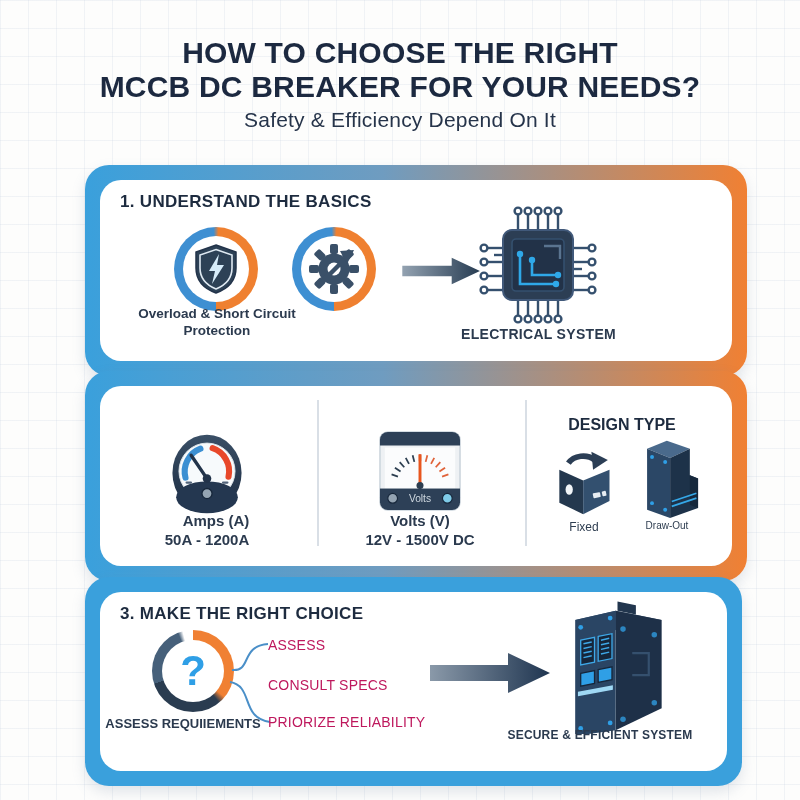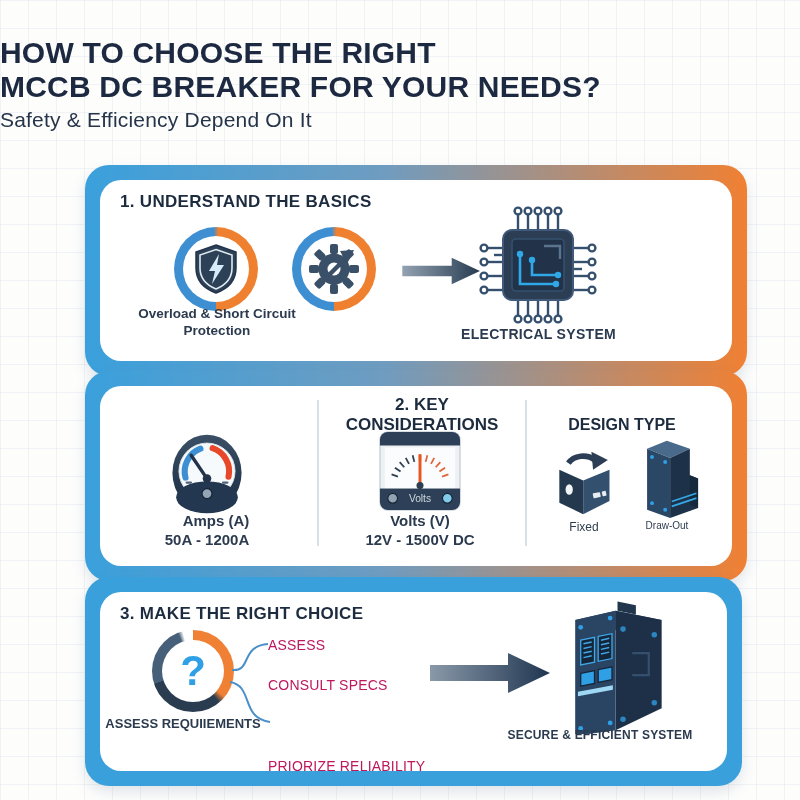--- a/index.html
+++ b/index.html
@@ -5,21 +5,21 @@
   html,body{margin:0;padding:0;}
   .canvas{
     position:relative;width:800px;height:800px;overflow:hidden;
     font-family:"Liberation Sans",sans-serif;color:#1e2b3e;
     background-color:#fdfdfc;
     background-image:
       linear-gradient(to right, rgba(205,215,228,.28) 1px, transparent 1px),
       linear-gradient(to bottom, rgba(205,215,228,.28) 1px, transparent 1px);
     background-size:28px 28px;
   }
-  .hdr{position:absolute;left:0;width:800px;font-weight:bold;
+  .hdr{position:absolute;left:0;width:800px;text-align:center;font-weight:bold;
        color:#1c2940;letter-spacing:.2px;}
   .hdr.l1{top:36px;font-size:30px;}
   .hdr.l2{top:70px;font-size:30px;}
   .hdr.sub{top:108px;font-size:21px;font-weight:normal;color:#26344a;}
 
   .box{position:absolute;border-radius:24px;padding:15px;
        box-shadow:0 6px 14px rgba(110,130,160,.20);}
   .box.grad{background:linear-gradient(90deg,#3aa0dc,#6f9cc0 45%,#f08033);}
   .box.blue{background:#3aa0dc;}
   .box-inner{position:relative;width:100%;height:100%;background:#fff;border-radius:21px;}
@@ -183,21 +183,20 @@
           <line x1="40" y1="52" x2="23" y2="27" stroke="#22334a" stroke-width="3.6" stroke-linecap="round"></line>
           <circle cx="40" cy="52" r="4.6" fill="#22334a"></circle>
           <rect x="17" y="55" width="7" height="2.4" rx="1.2" fill="#51637a"></rect>
           <rect x="56" y="55" width="7" height="2.4" rx="1.2" fill="#51637a"></rect>
           <circle cx="40" cy="68" r="5.4" fill="#94a4b3" stroke="#16263a" stroke-width="1.4"></circle>
         </svg>
       </span>
       <div class="lbl b" style="left:36px;top:126px;width:160px;font-size:15px;">Amps (A)</div>
       <div class="lbl b" style="left:27px;top:145px;width:160px;font-size:15px;">50A - 1200A</div>
 
-      <div class="lbl b" style="left:222px;top:9px;width:200px;font-size:17px;color:#1d2b3f;">2. KEY CONSIDERATIONS</div>
       <span style="position:absolute;left:279px;top:42px;">
         <svg width="82" height="84" viewBox="0 0 84 86">
           <rect x="1" y="4" width="82" height="80" rx="8" fill="#eef1f4" stroke="#c9d3db" stroke-width="1.5"></rect>
           <path d="M1 12 a8 8 0 0 1 8-8 h66 a8 8 0 0 1 8 8 v6 H1 Z" fill="#2d4057"></path>
           <rect x="6" y="20" width="72" height="42" fill="#fbfcfd"></rect>
           <g stroke="#2c3e50" stroke-width="1.8">
             <line x1="12.9" y1="47.5" x2="19.4" y2="49.8"></line>
             <line x1="16.3" y1="40.6" x2="22.1" y2="44.5"></line>
             <line x1="21.2" y1="35.0" x2="25.9" y2="40.2"></line>
             <line x1="27.4" y1="30.6" x2="30.7" y2="36.8"></line>
@@ -271,21 +270,21 @@
 
       <span style="position:absolute;left:126px;top:42px;">
         <svg width="64" height="96" viewBox="0 0 64 96">
           <path d="M6,36 C26,38 14,12 42,10" fill="none" stroke="#4a8fc8" stroke-width="2"></path>
           <path d="M4,48 C28,52 14,84 44,88" fill="none" stroke="#4a8fc8" stroke-width="2"></path>
         </svg>
       </span>
 
       <div class="stepTxt" style="left:168px;top:45px;">ASSESS</div>
       <div class="stepTxt" style="left:168px;top:85px;">CONSULT SPECS</div>
-      <div class="stepTxt" style="left:168px;top:122px;margin-top:44px;">PRIORIZE RELIABILITY</div>
+      <div class="stepTxt" style="left:168px;top:122px;">PRIORIZE RELIABILITY</div>
 
       <div class="lbl b" style="left:2px;top:124px;width:162px;font-size:13px;">ASSESS REQUIIEMENTS</div>
 
       <span style="position:absolute;left:330px;top:58px;">
         <svg width="122" height="46" viewBox="0 0 122 46">
           <defs>
               <linearGradient id="ag2" x1="0" y1="0" x2="1" y2="0">
             <stop offset="0" stop-color="#8a99a9"></stop>
                 <stop offset="1" stop-color="#1f3550"></stop>
           </linearGradient>

